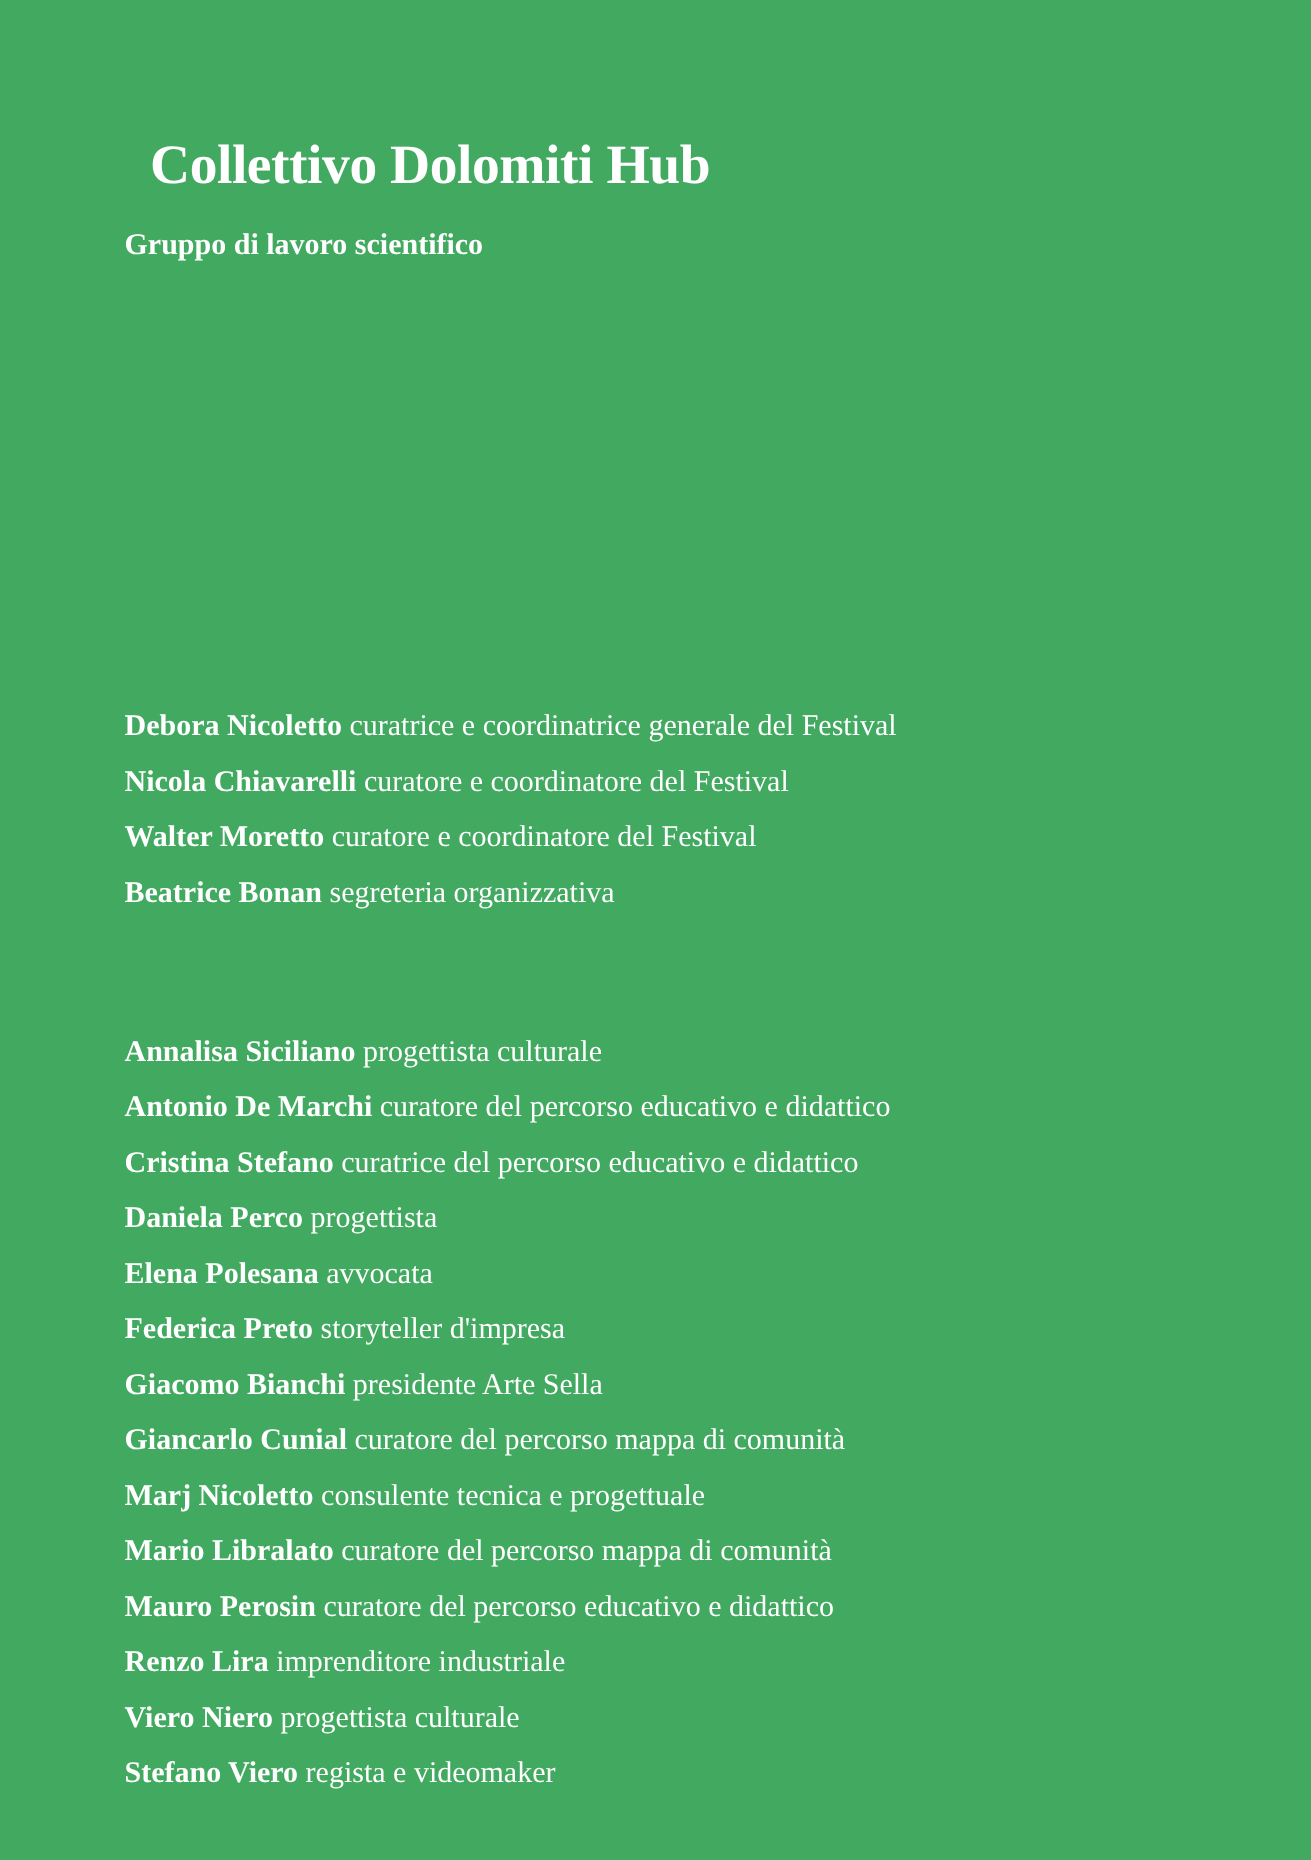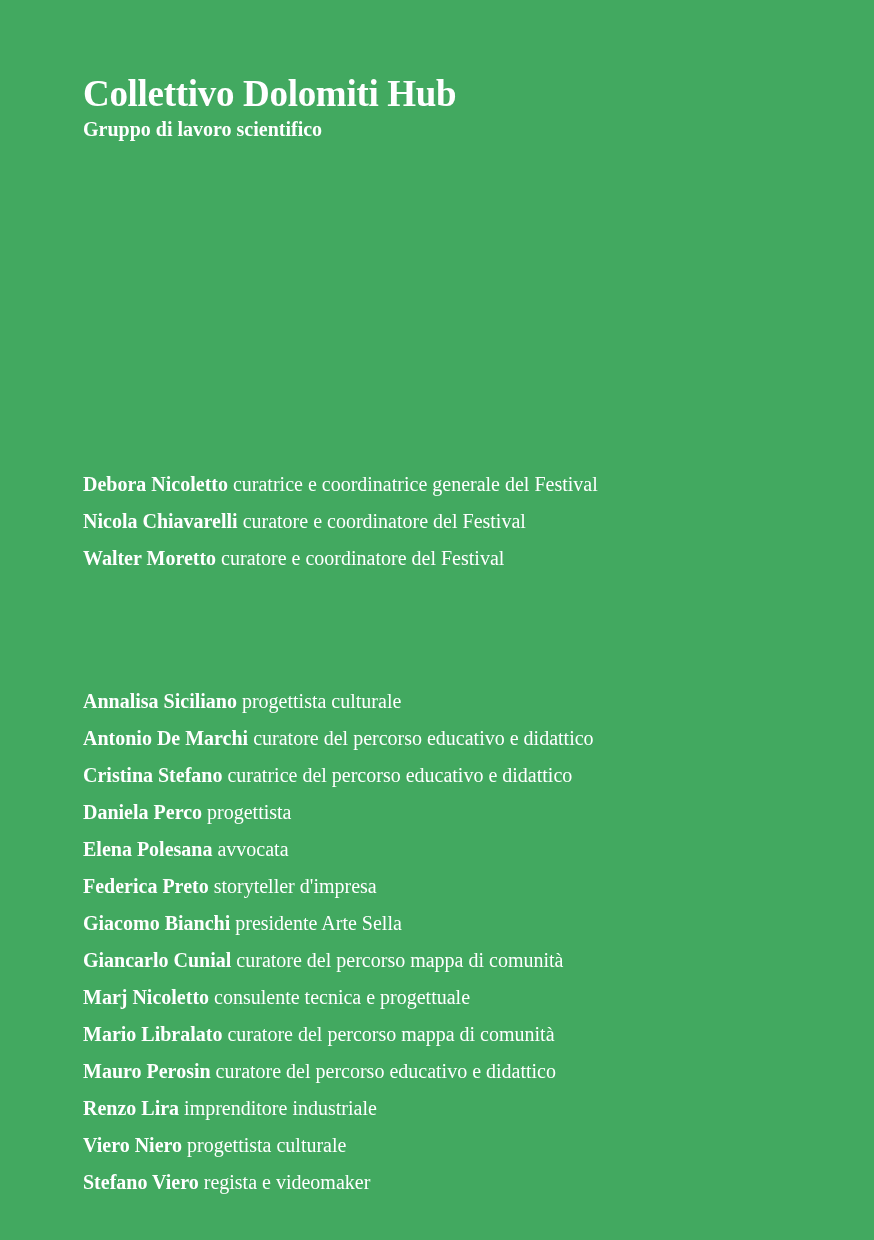--- a/index.html
+++ b/index.html
@@ -17,21 +17,21 @@
     }
     .header {
       position: absolute;
       left: 83px;
       top: 72px;
     }
     .title {
       font-size: 37px;
       font-weight: bold;
       line-height: 44px;
-      margin: 0;
+      margin: 17px;
       letter-spacing: -0.3px;
     }
     .subtitle {
       font-size: 20px;
       font-weight: bold;
       line-height: 26px;
       margin: 0;
     }
     .group {
       position: absolute;
@@ -60,20 +60,21 @@
 
 <div class="header">
   <h1 class="title">Collettivo Dolomiti Hub</h1>
   <h2 class="subtitle">Gruppo di lavoro scientifico</h2>
 </div>
 
 <ul class="group group-1">
   <li class="row"><span class="name">Debora Nicoletto</span> <span class="role">curatrice e coordinatrice generale del Festival</span></li>
   <li class="row"><span class="name">Nicola Chiavarelli</span> <span class="role">curatore e coordinatore del Festival</span></li>
   <li class="row"><span class="name">Walter Moretto</span> <span class="role">curatore e coordinatore del Festival</span></li>
+  <li class="row"><span class="name">Beatrice Bonan</span> <span class="role">segreteria organizzativa</span></li>
 </ul>
 
 <ul class="group group-2">
   <li class="row"><span class="name">Annalisa Siciliano</span> <span class="role">progettista culturale</span></li>
   <li class="row"><span class="name">Antonio De Marchi</span> <span class="role">curatore del percorso educativo e didattico</span></li>
   <li class="row"><span class="name">Cristina Stefano</span> <span class="role">curatrice del percorso educativo e didattico</span></li>
   <li class="row"><span class="name">Daniela Perco</span> <span class="role">progettista</span></li>
   <li class="row"><span class="name">Elena Polesana</span> <span class="role">avvocata</span></li>
   <li class="row"><span class="name">Federica Preto</span> <span class="role">storyteller d'impresa</span></li>
   <li class="row"><span class="name">Giacomo Bianchi</span> <span class="role">presidente Arte Sella</span></li>

